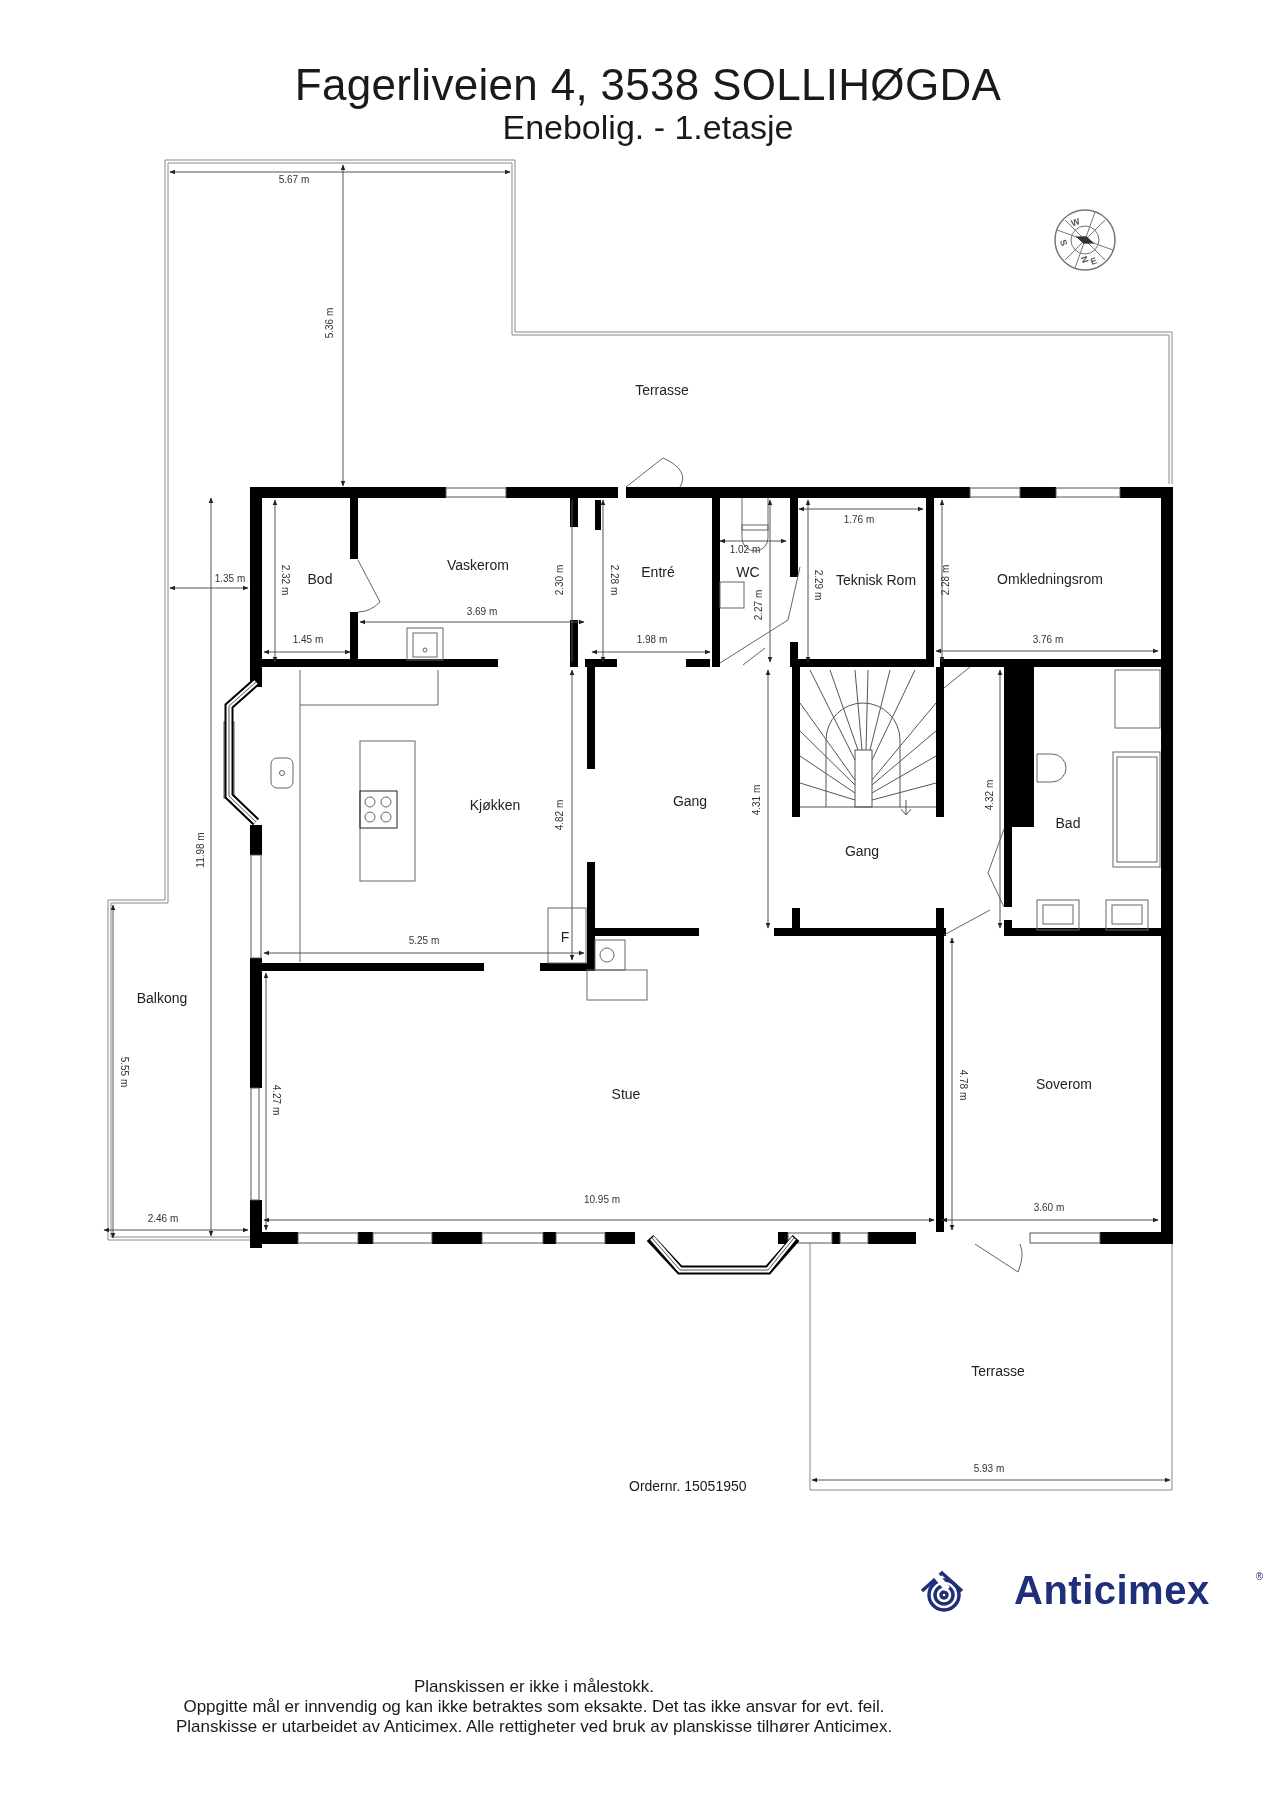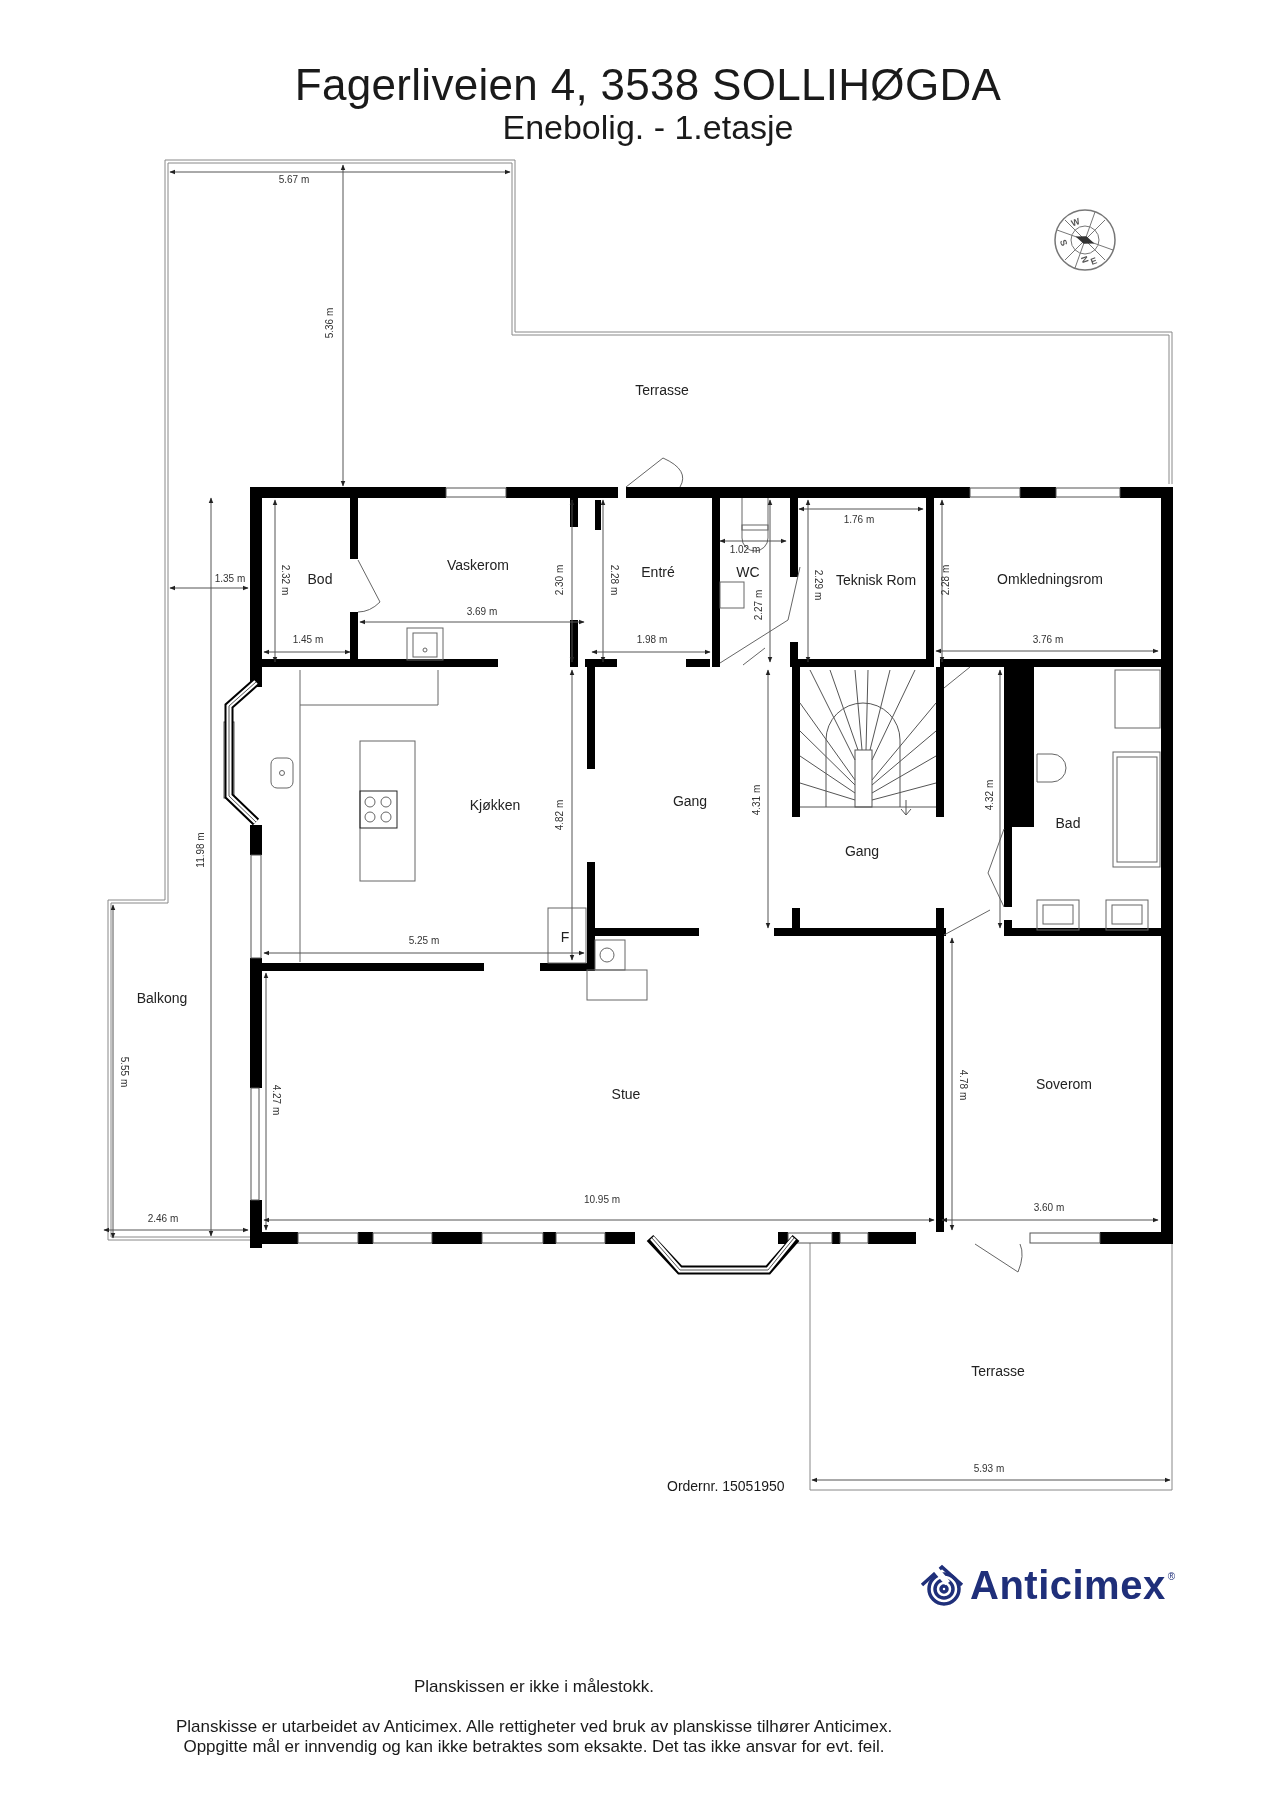--- a/index.html
+++ b/index.html
@@ -4,26 +4,26 @@
   <style>
     html, body { margin: 0; padding: 0; background: #ffffff; }
     body { width: 1272px; height: 1800px; position: relative; overflow: hidden;
            font-family: "Liberation Sans", sans-serif; color: #1a1a1a; }
     .title { position: absolute; left: 0; width: 1272px; text-align: center; padding-left: 12px; }
     #t1 { top: 60px; font-size: 44px; letter-spacing: 0.3px; }
     #t2 { top: 108px; font-size: 34px; }
     svg#plan { position: absolute; left: 0; top: 0; }
     .room-label { font-family: "Liberation Sans", sans-serif; font-size: 14px; fill: #222; }
     .dim { font-family: "Liberation Sans", sans-serif; font-size: 10px; fill: #333; }
-    .order { position: absolute; left: 667px; top: 1478px; font-size: 14px; }
-    .logo { position: absolute; left: 918px; top: 1563px; height: 50px; display: flex; align-items: flex-start; }
+    .order { position: absolute; left: 629px; top: 1478px; font-size: 14px; }
+    .logo { position: absolute; left: 918px; top: 1563px; height: 50px; display: flex; align-items: flex-end; gap: 44px; }
     .logo-text { font-size: 40px; font-weight: bold; color: #1f2f7a; letter-spacing: 0.5px; }
     .logo-reg { font-size: 10px; color: #1f2f7a; align-self: flex-start; margin-top: 8px; margin-left: 2px; }
     .footer { position: absolute; left: 0; width: 1068px; text-align: center; font-size: 17px; line-height: 20px; }
-    #f1 { top: 1677px; } #f2 { top: 1697px; margin-top: 40px; } #f3 { top: 1717px; }
+    #f1 { top: 1677px; } #f2 { top: 1697px; } #f3 { top: 1717px; }
   </style>
 </head>
 <body>
 
 <div id="t1" class="title">Fagerliveien 4, 3538 SOLLIHØGDA</div>
 <div id="t2" class="title">Enebolig.  - 1.etasje</div>
 
 <svg id="plan" width="1272" height="1800" viewBox="0 0 1272 1800">
   <defs>
     <marker id="arr" viewBox="0 0 10 10" refX="9" refY="5" markerWidth="6" markerHeight="6" orient="auto-start-reverse">

